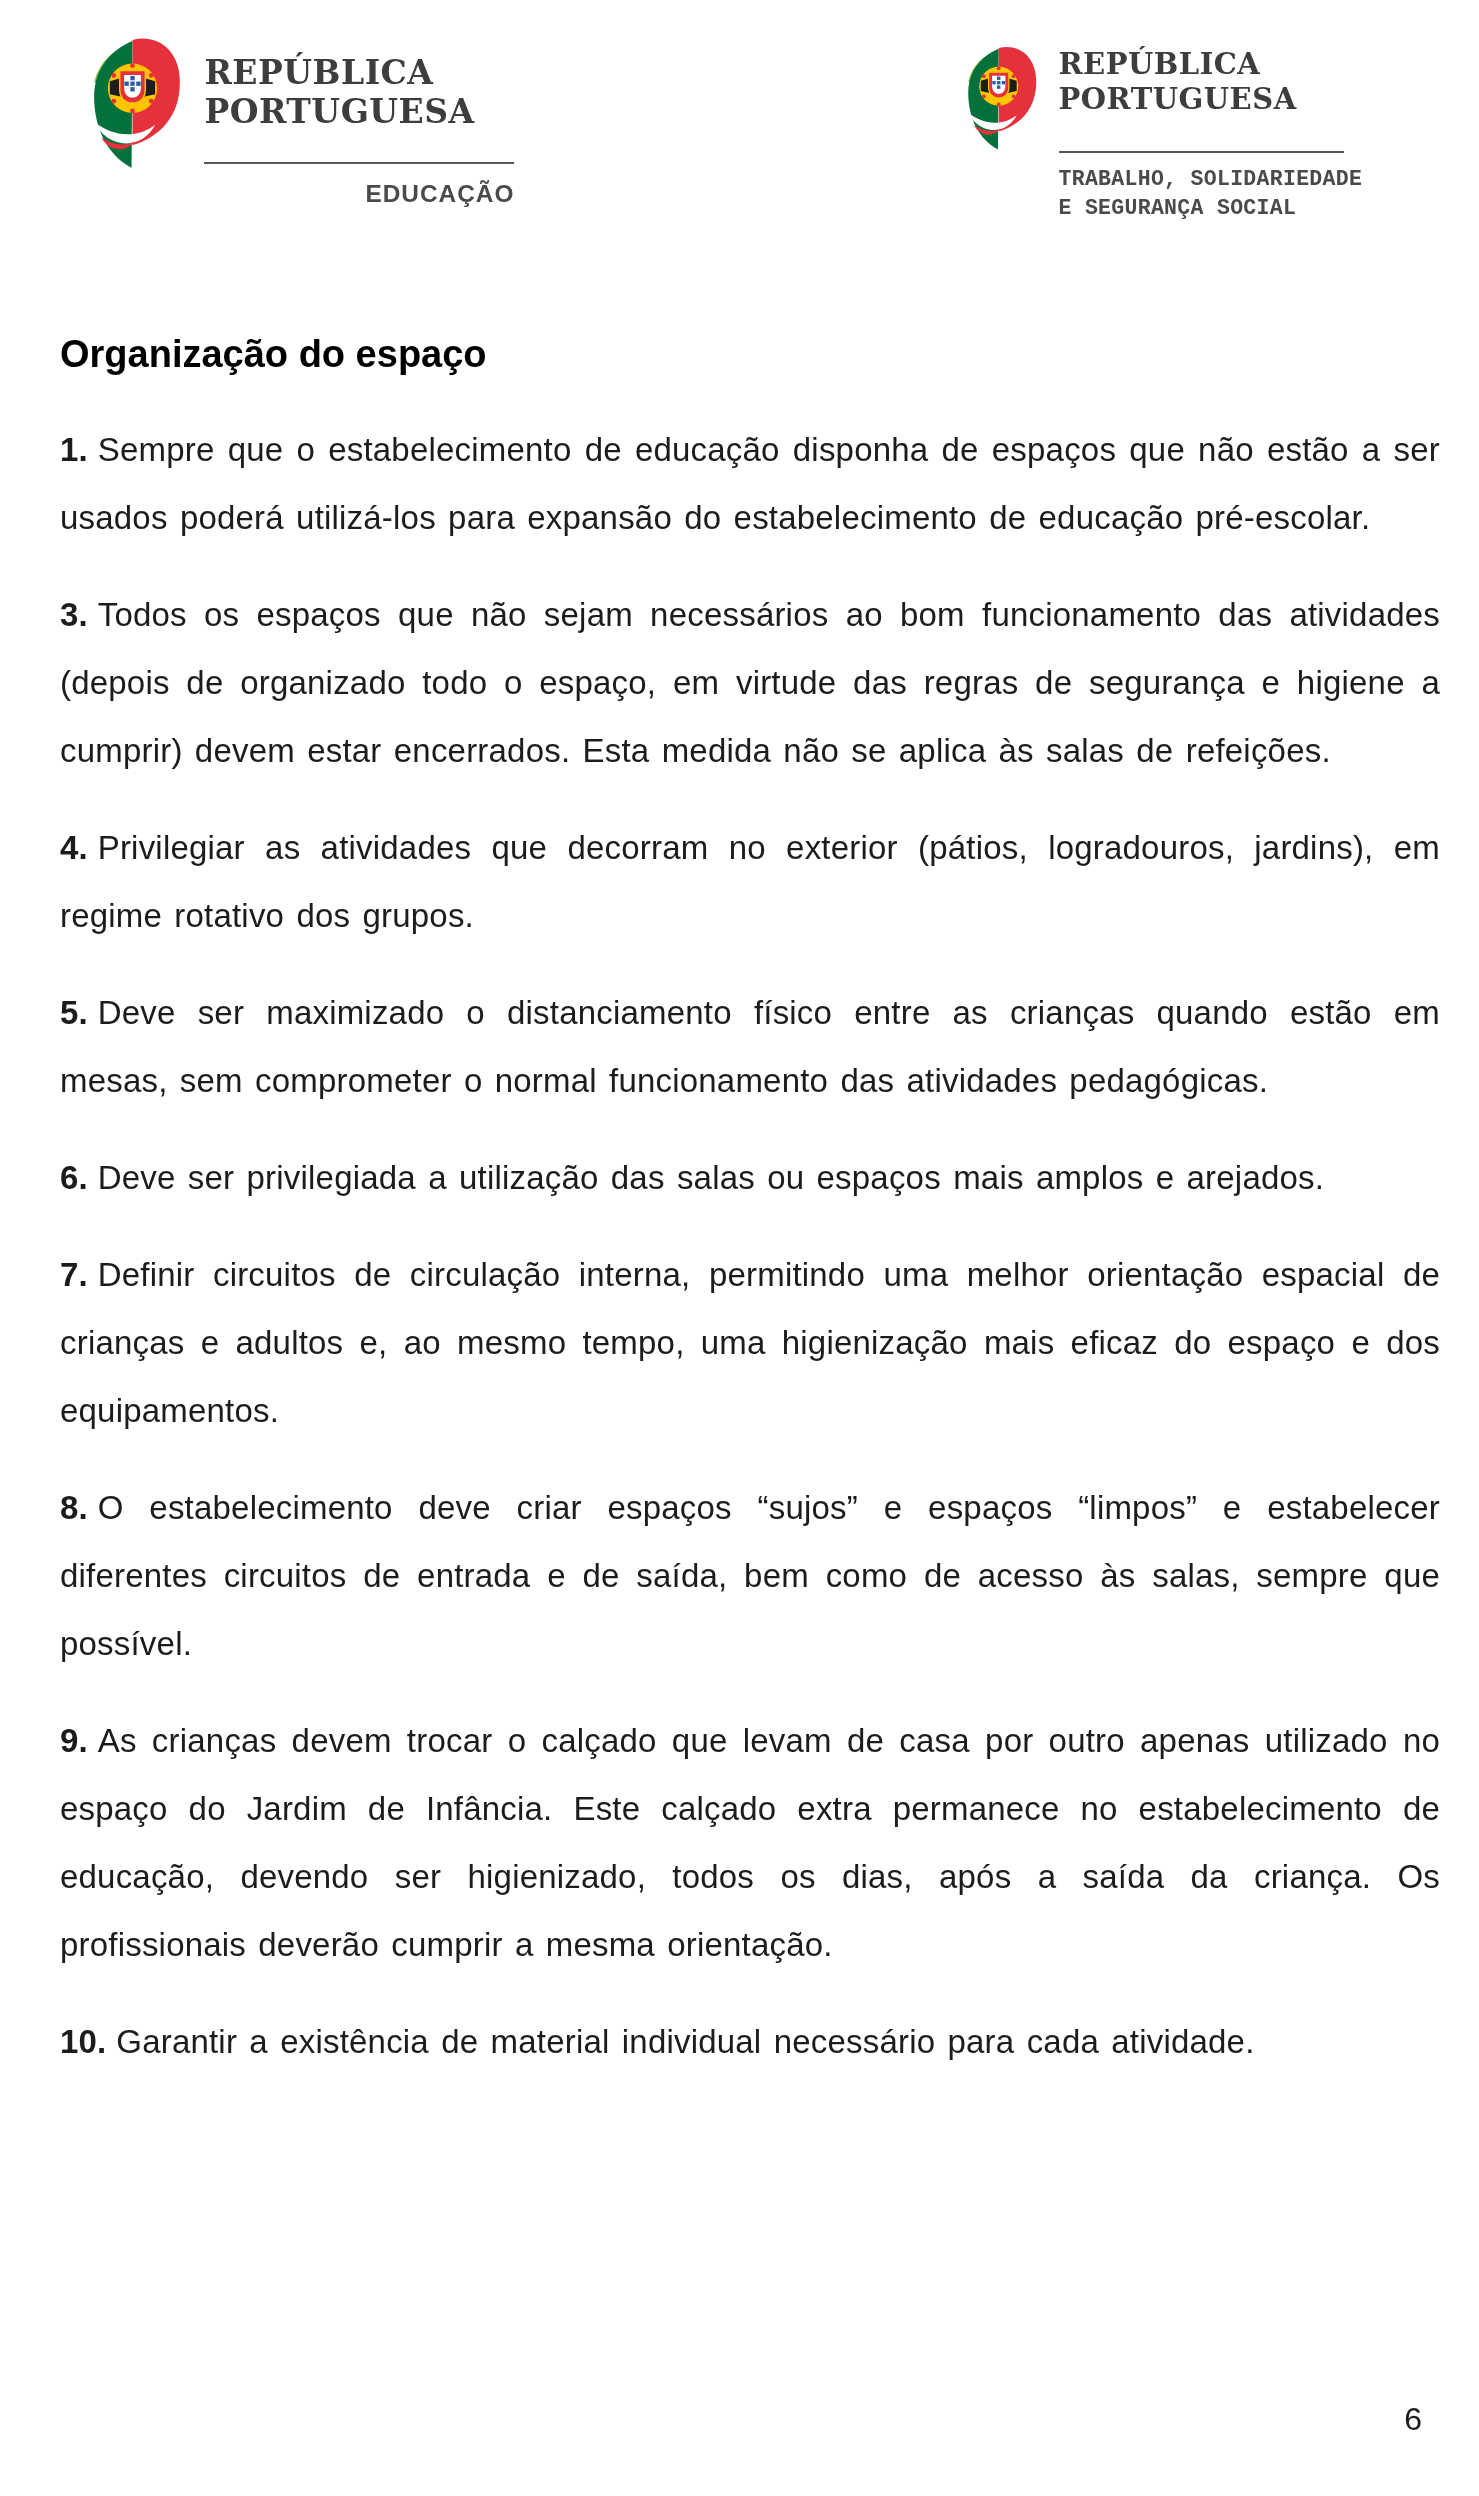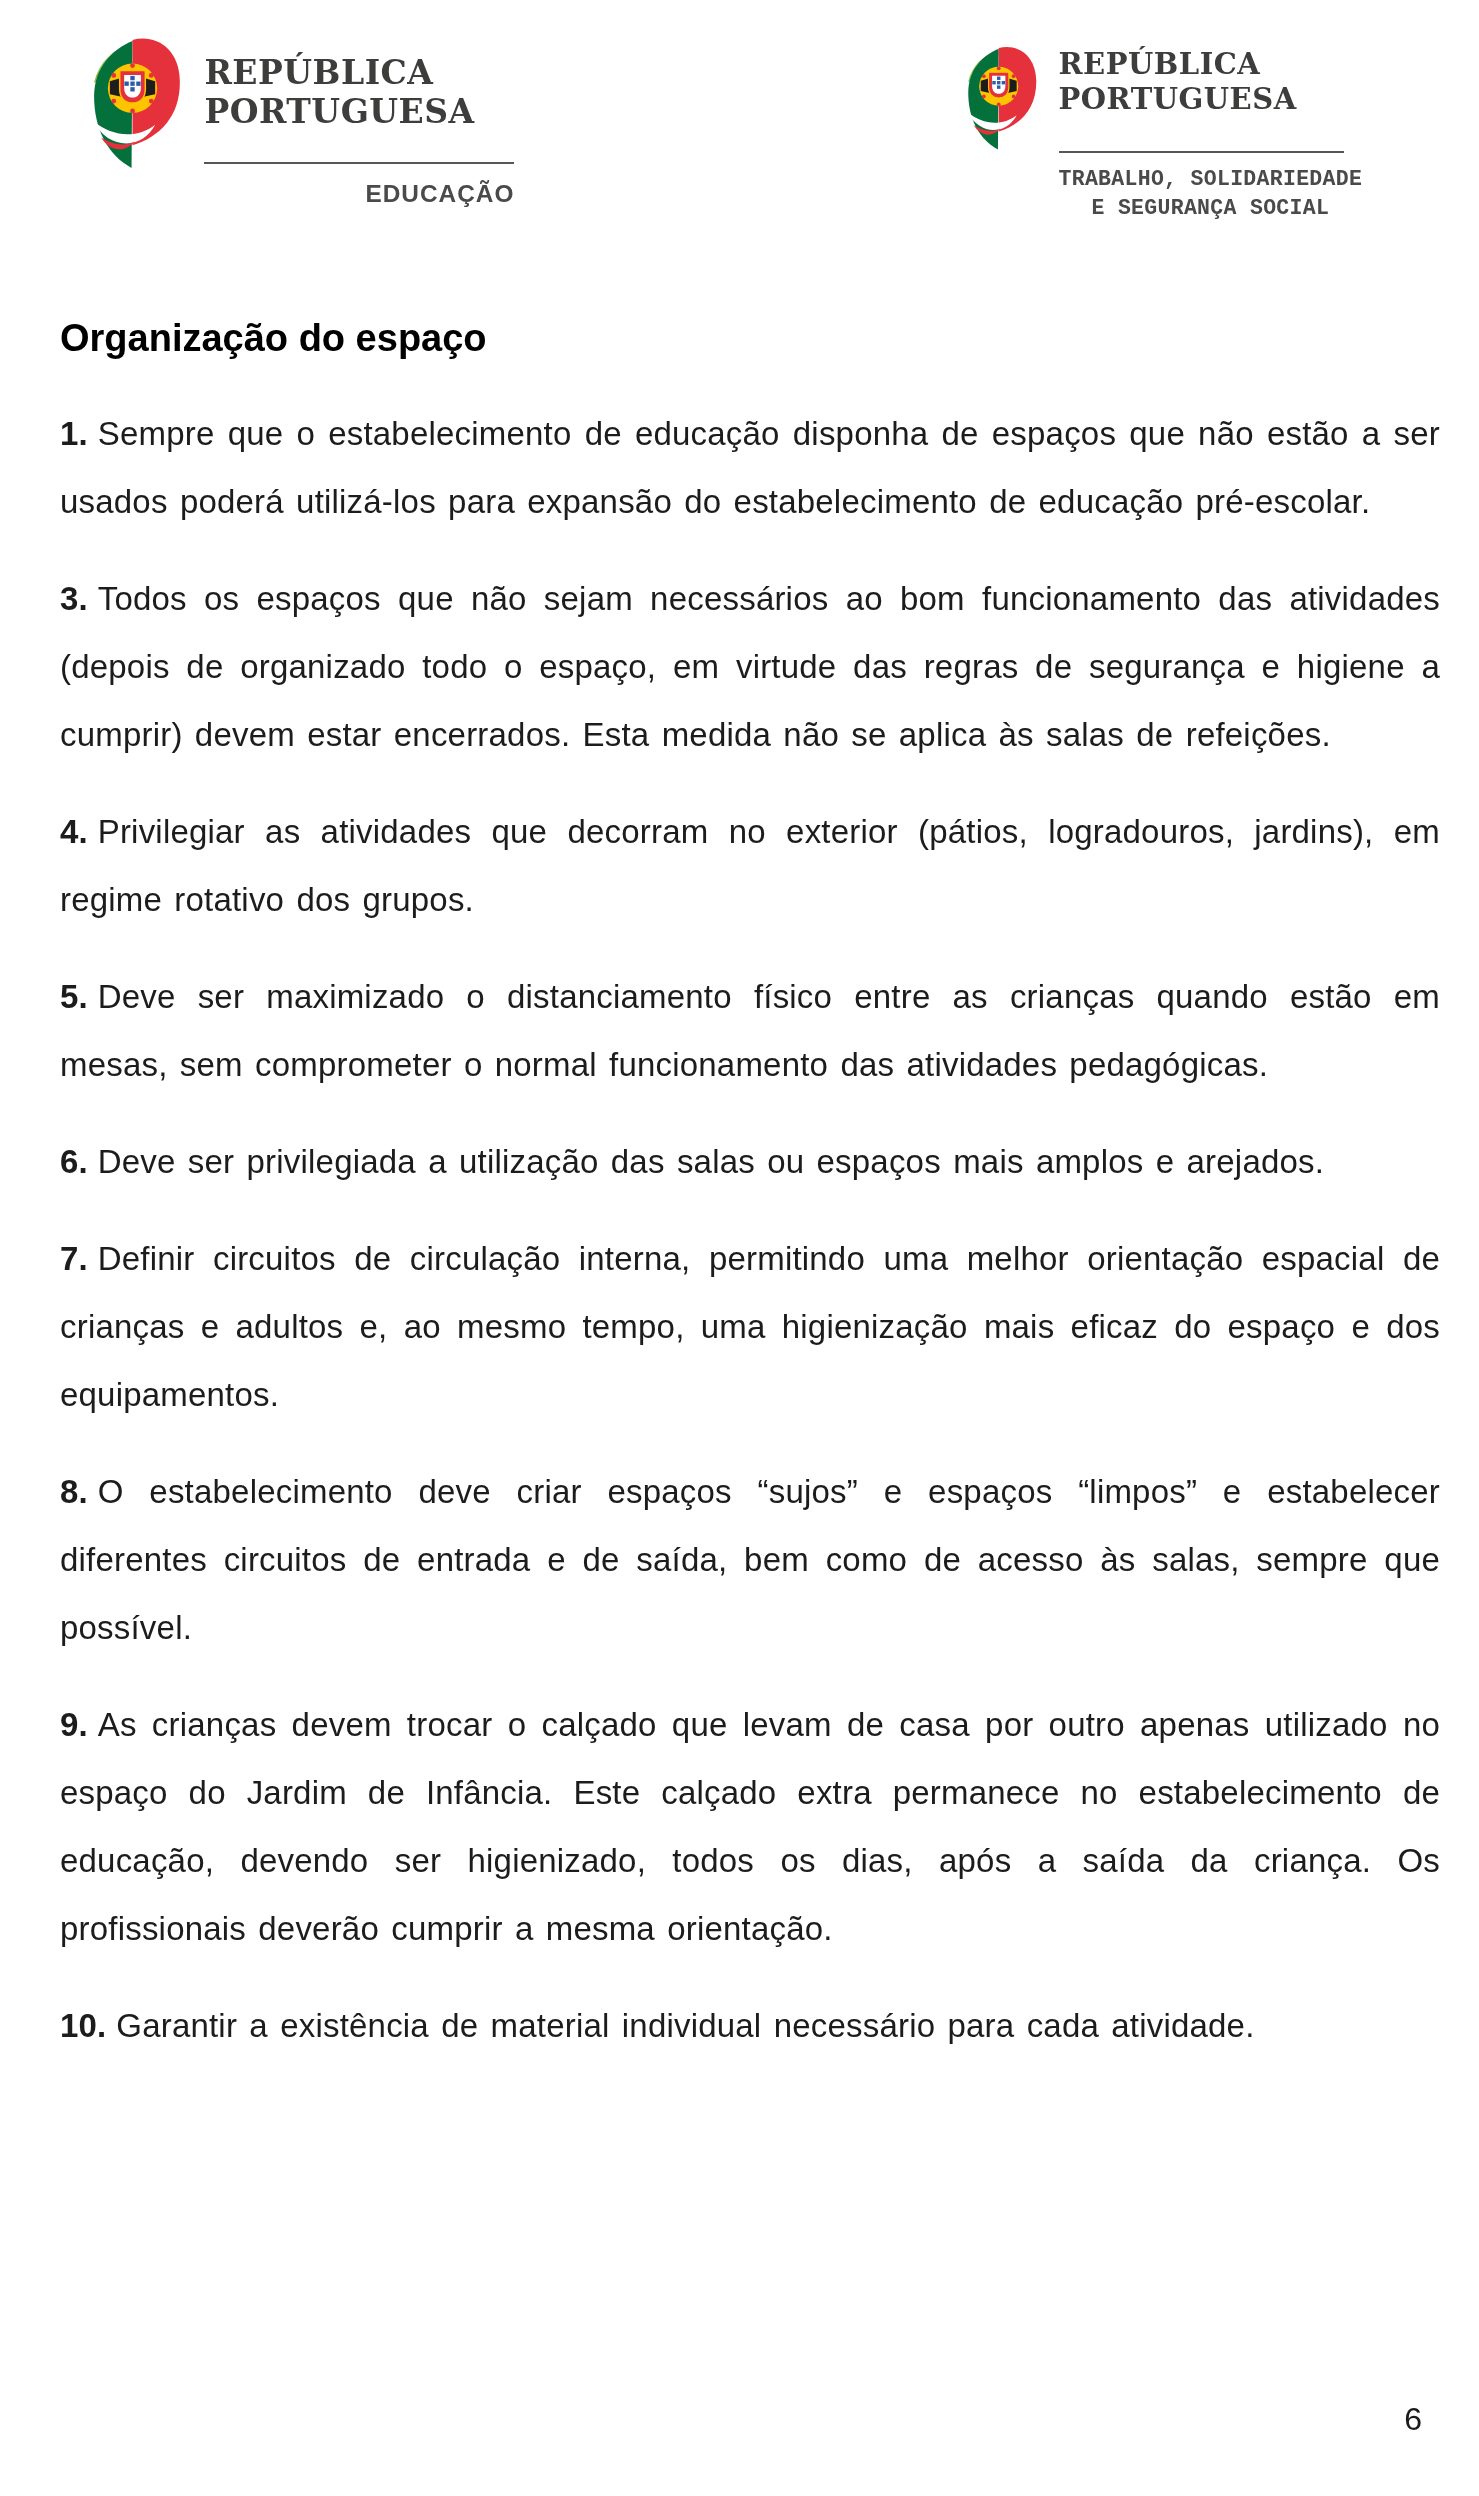--- a/index.html
+++ b/index.html
@@ -21,21 +21,21 @@
   .logo-left .gov-name{font-size:33px;line-height:39px;}
   .logo-right .gov-name{font-size:29px;line-height:35px;}
   .logo-divider{border:0;margin:0;border-top:2.9px solid #575756;}
   .logo-left .logo-divider{width:310px;margin-top:31px;}
   .logo-right .logo-divider{width:285px;margin-top:34px;}
   .dept{font-weight:700;color:#4a4a49;white-space:nowrap;}
   .logo-left .dept{font-size:24.4px;line-height:29px;margin-top:15.6px;letter-spacing:1px;text-align:right;}
   .logo-right .dept{font-size:21.5px;line-height:29px;margin-top:12.7px;letter-spacing:0.3px;font-family:Liberation Mono, monospace;}
   
   .content{padding:314px 39px 0 60px;}
-  .doc-title{font-size:38px;line-height:49px;font-weight:700;color:#000;margin:0 0 37px 0;}
+  .doc-title{font-size:38px;line-height:49px;font-weight:700;color:#000;margin:16px 0 37px 0;}
   .para{
     font-size:33px;line-height:68px;color:#1c1c1c;margin:0 0 29px 0;
     text-align:justify;word-spacing:2.9px;letter-spacing:0.2px;hyphens:none;
   }
   .para .num{font-weight:700;padding-right:9.8px;}
   .page-number{position:absolute;top:2401px;right:57px;font-size:32px;color:#1c1c1c;}
 </style>
 </head>
 <body>
 
@@ -93,21 +93,21 @@
     <rect x="38.8" y="45.2" width="4.4" height="4.4" fill="#2B5DA8"></rect>
     <rect x="44.8" y="45.2" width="4.4" height="4.4" fill="#2B5DA8"></rect>
     <rect x="50.8" y="45.2" width="4.4" height="4.4" fill="#2B5DA8"></rect>
     <rect x="44.8" y="50.9" width="4.4" height="4.4" fill="#2B5DA8"></rect>
   </svg>
   <div class="logo-textcol">
     <span class="gov-name">REPÚBLICA</span>
     <span class="gov-name">PORTUGUESA</span>
     <hr class="logo-divider">
     <span class="dept">TRABALHO, SOLIDARIEDADE</span>
-    <span class="dept" style="margin-top:0;text-align:center;">E SEGURANÇA SOCIAL</span>
+    <span class="dept" style="margin-top:0;">E SEGURANÇA SOCIAL</span>
   </div>
 </div>
 
 <main class="content">
   <h1 class="doc-title">Organização do espaço</h1>
 
   <p class="para">
     <strong class="num">1.</strong><span>Sempre que o estabelecimento de educação disponha de espaços que não estão a ser usados poderá utilizá-los para expansão do estabelecimento de educação pré-escolar.</span>
   </p>
   <p class="para">

